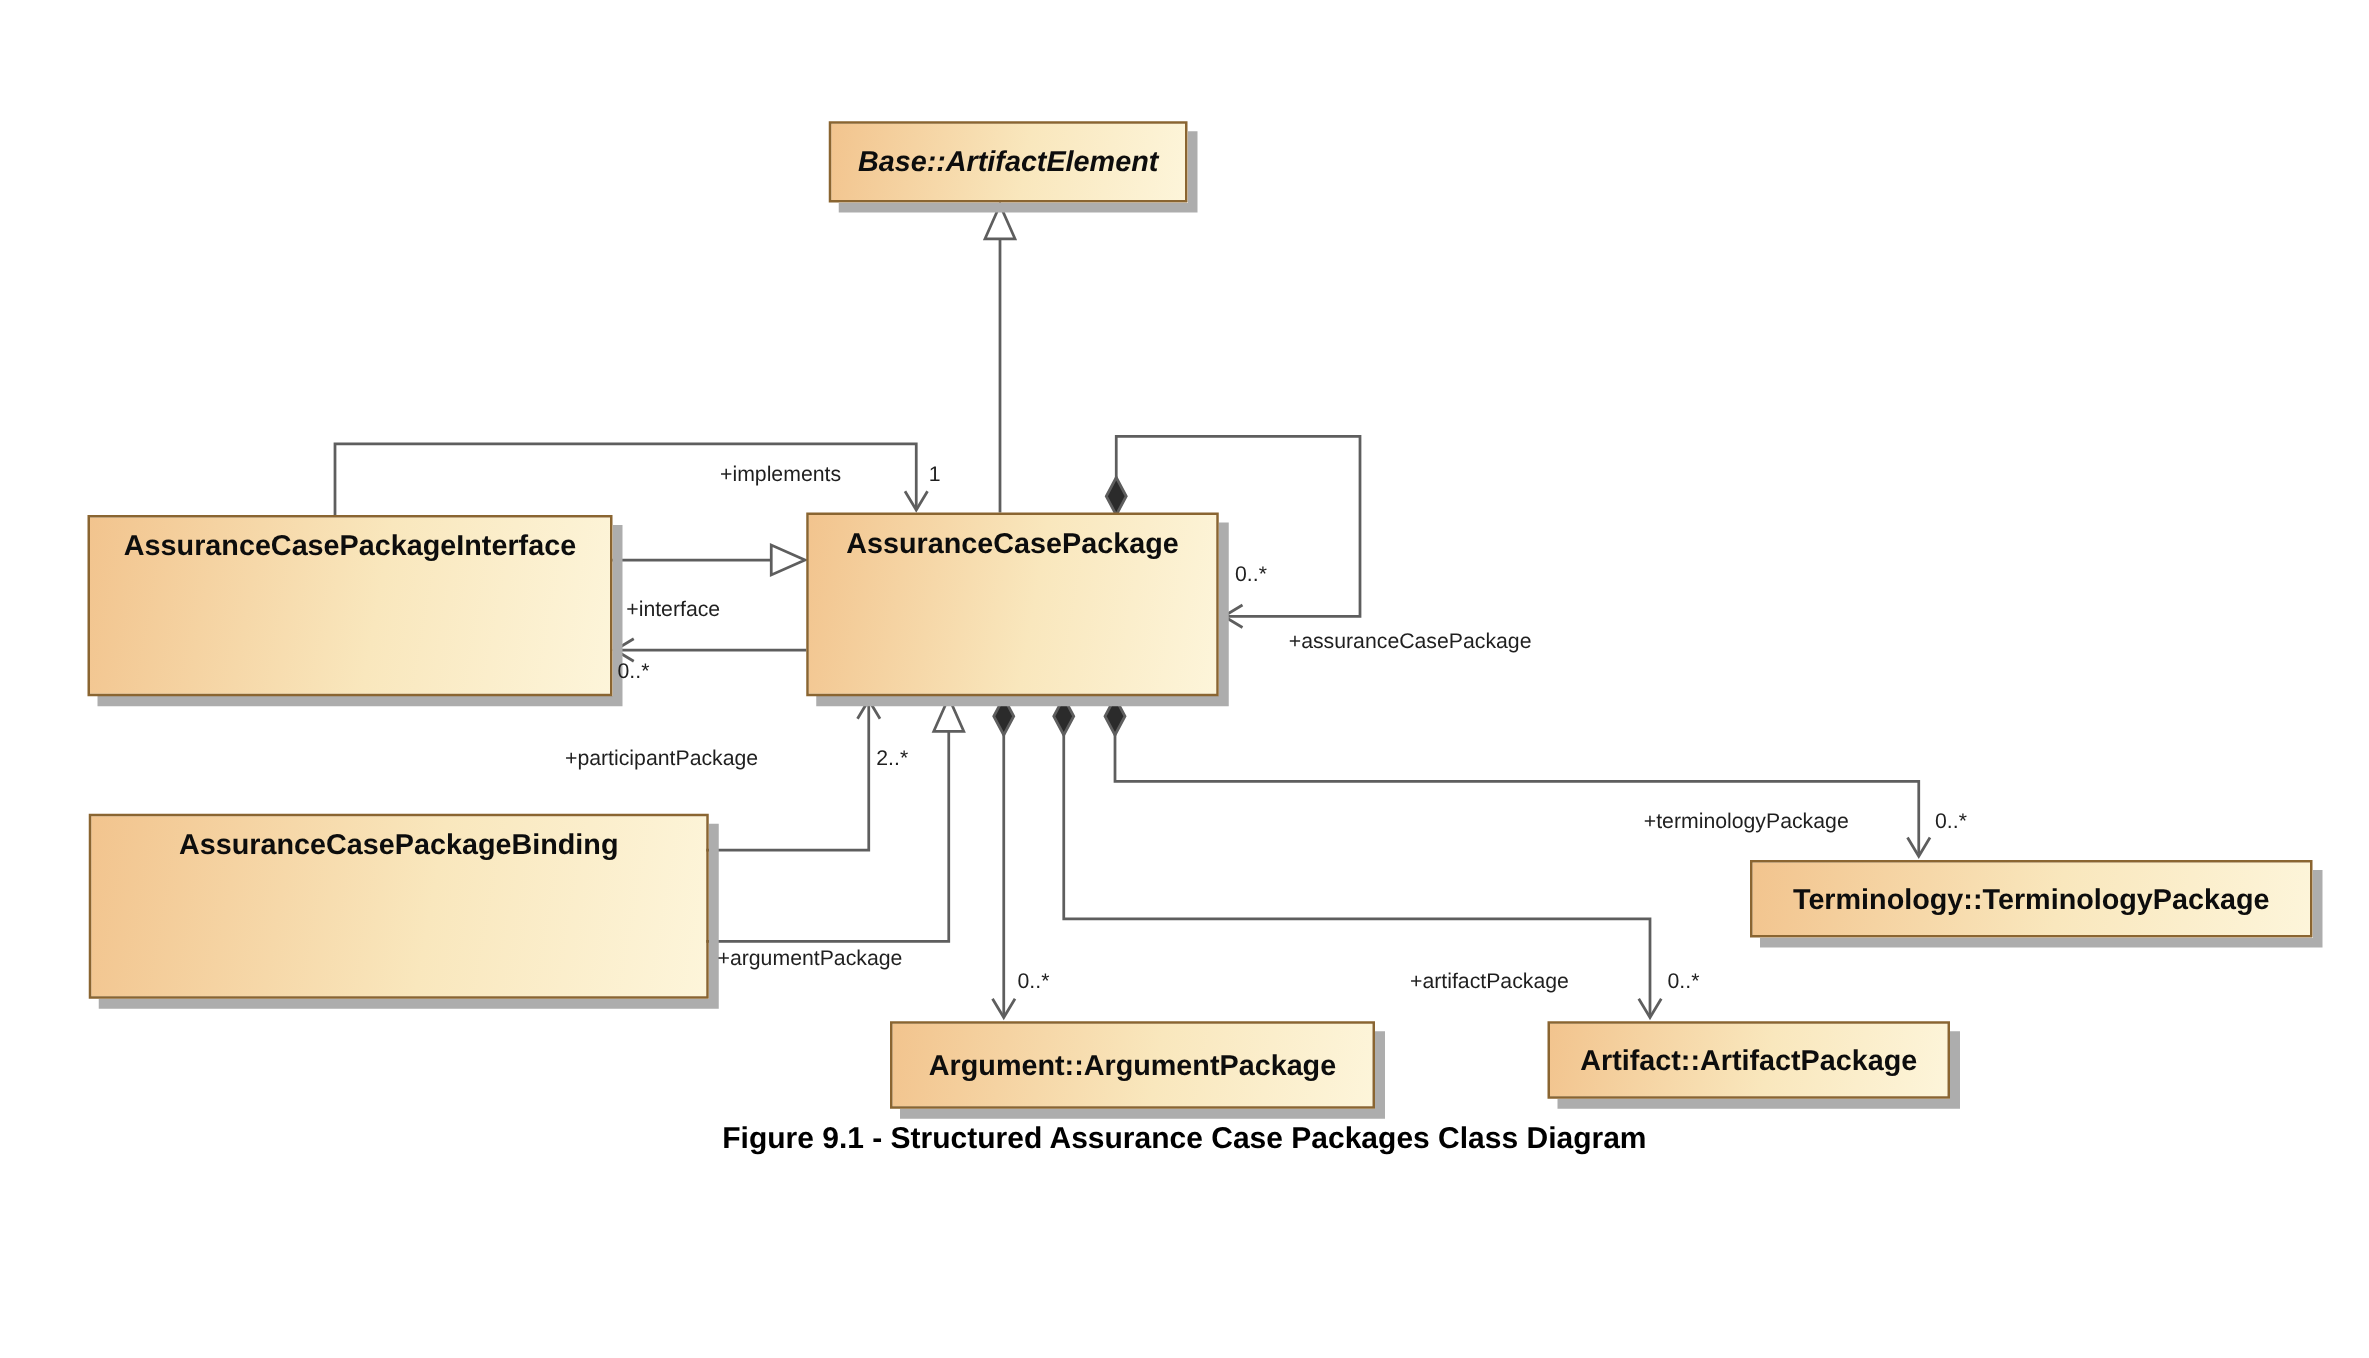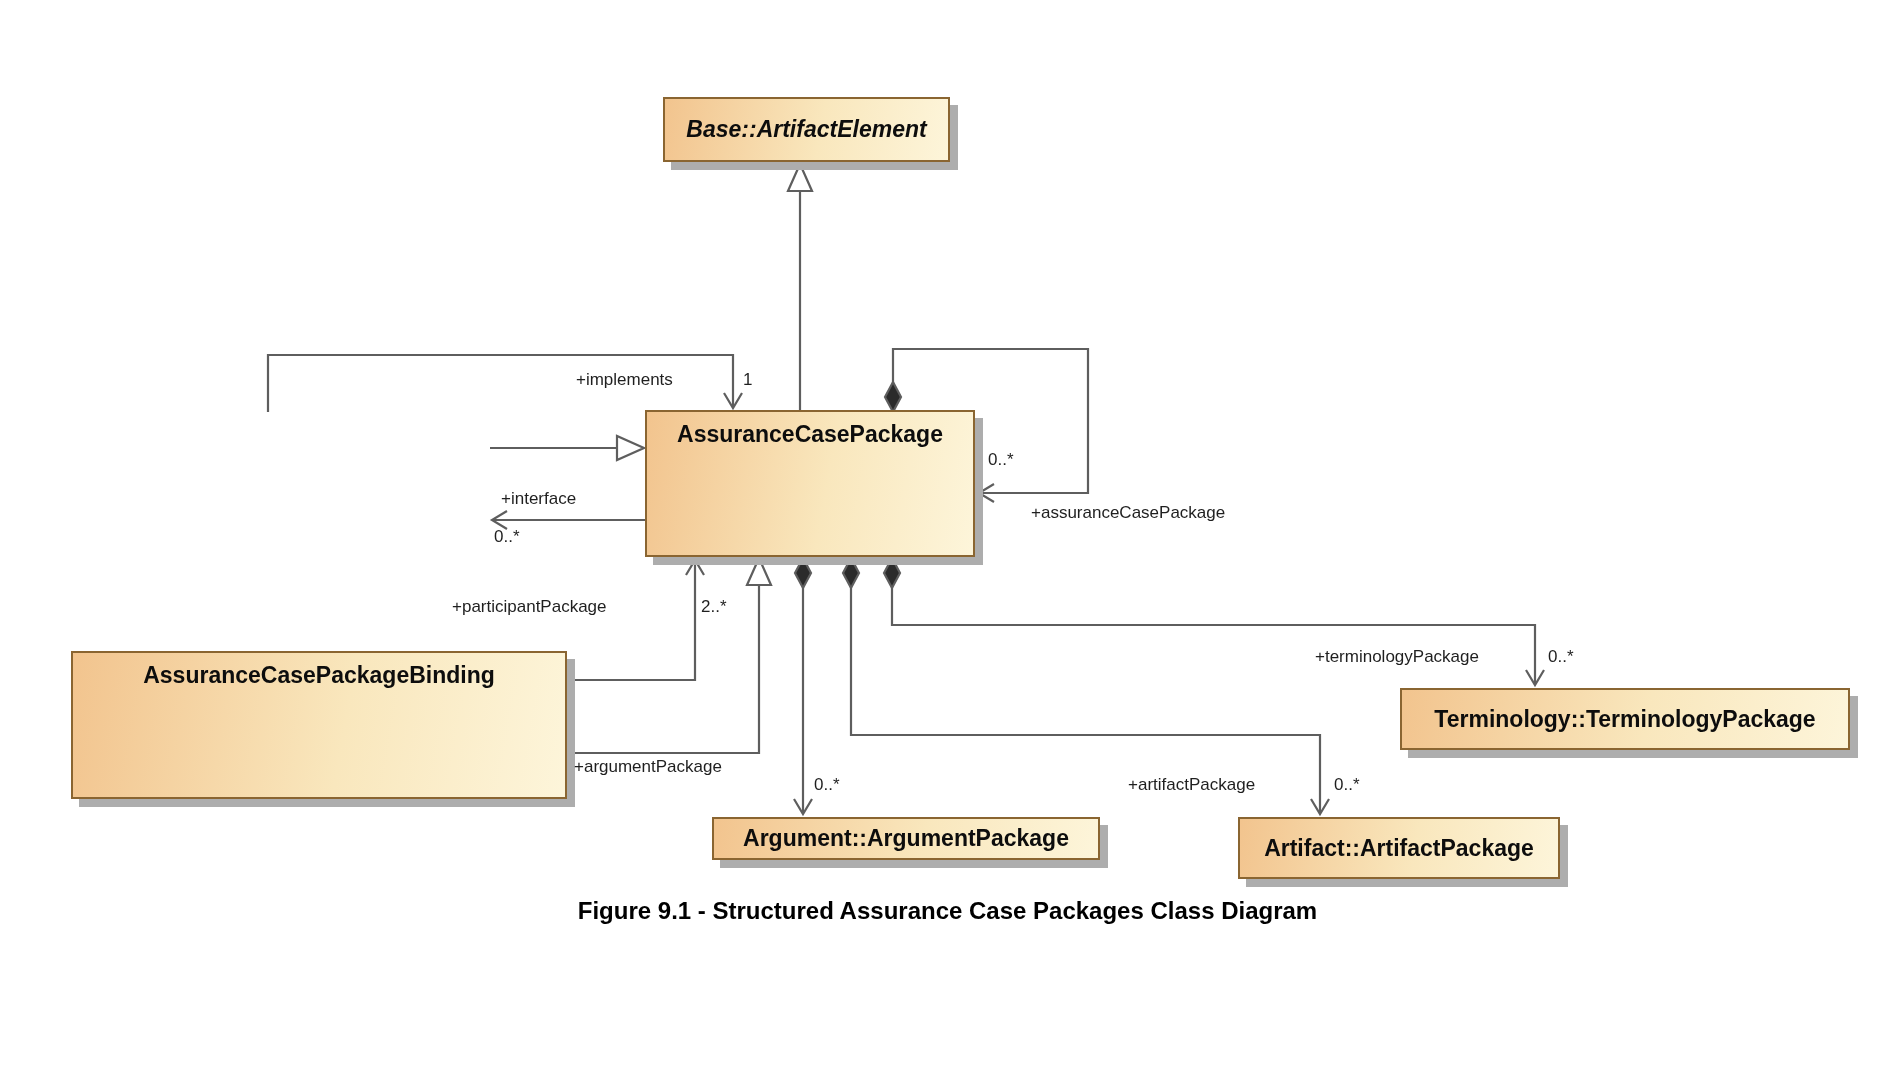--- a/index.html
+++ b/index.html
@@ -110,41 +110,44 @@
   </svg>
 
   <div class="uml-box name-center abstract" style="left:663px;top:97px;width:287px;height:65px;">
     <span class="cls-name">Base::ArtifactElement</span>
   </div>
 
   <div class="uml-box name-top" style="left:645px;top:410px;width:330px;height:147px;">
     <span class="cls-name">AssuranceCasePackage</span>
   </div>
 
+  <div class="uml-box name-top" style="left:70px;top:412px;width:420px;height:145px;">
+    <span class="cls-name">AssuranceCasePackageInterface</span>
+  </div>
 
   <div class="uml-box name-top" style="left:71px;top:651px;width:496px;height:148px;">
     <span class="cls-name">AssuranceCasePackageBinding</span>
   </div>
 
-  <div class="uml-box name-center" style="left:712px;top:817px;width:388px;height:43px;">
+  <div class="uml-box name-center" style="left:712px;top:817px;width:388px;height:70px;">
     <span class="cls-name">Argument::ArgumentPackage</span>
   </div>
 
   <div class="uml-box name-center" style="left:1238px;top:817px;width:322px;height:62px;">
     <span class="cls-name">Artifact::ArtifactPackage</span>
   </div>
 
   <div class="uml-box name-center" style="left:1400px;top:688px;width:450px;height:62px;">
     <span class="cls-name">Terminology::TerminologyPackage</span>
   </div>
 
   <div class="edge-label" style="left:576px;top:370px;">+implements</div>
   <div class="edge-label" style="left:743px;top:370px;">1</div>
 
-  <div class="edge-label" style="left:501px;top:489px;">+interface</div>
+  <div class="edge-label" style="left:501px;top:478px;">+interface</div>
   <div class="edge-label" style="left:494px;top:527px;">0..*</div>
 
   <div class="edge-label" style="left:988px;top:450px;">0..*</div>
   <div class="edge-label" style="left:1031px;top:503px;">+assuranceCasePackage</div>
 
   <div class="edge-label" style="left:452px;top:597px;">+participantPackage</div>
   <div class="edge-label" style="left:701px;top:597px;">2..*</div>
 
   <div class="edge-label" style="left:574px;top:757px;">+argumentPackage</div>
   <div class="edge-label" style="left:814px;top:775px;">0..*</div>

